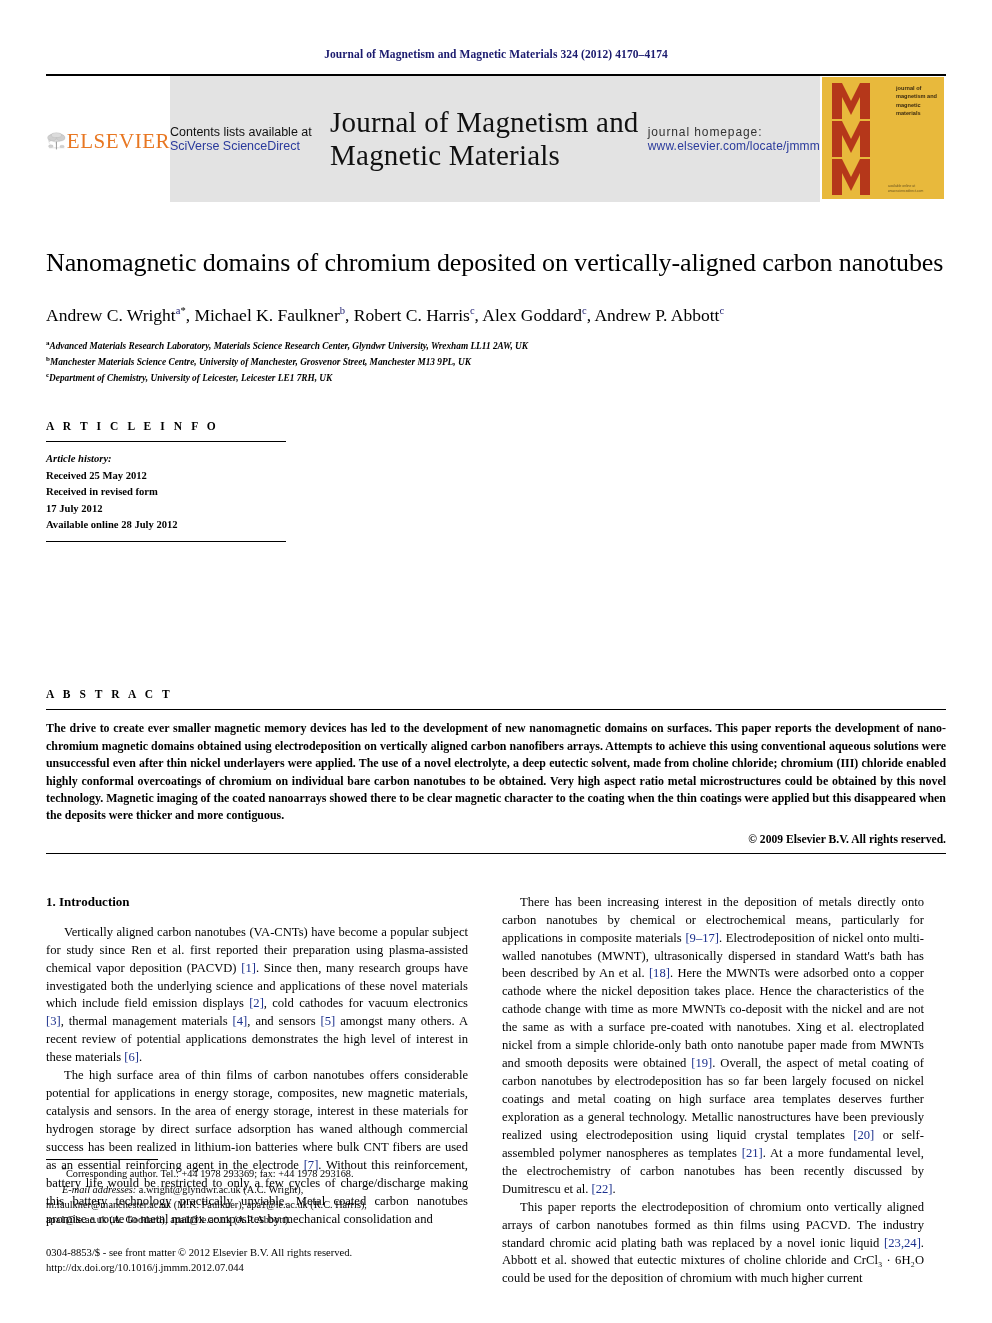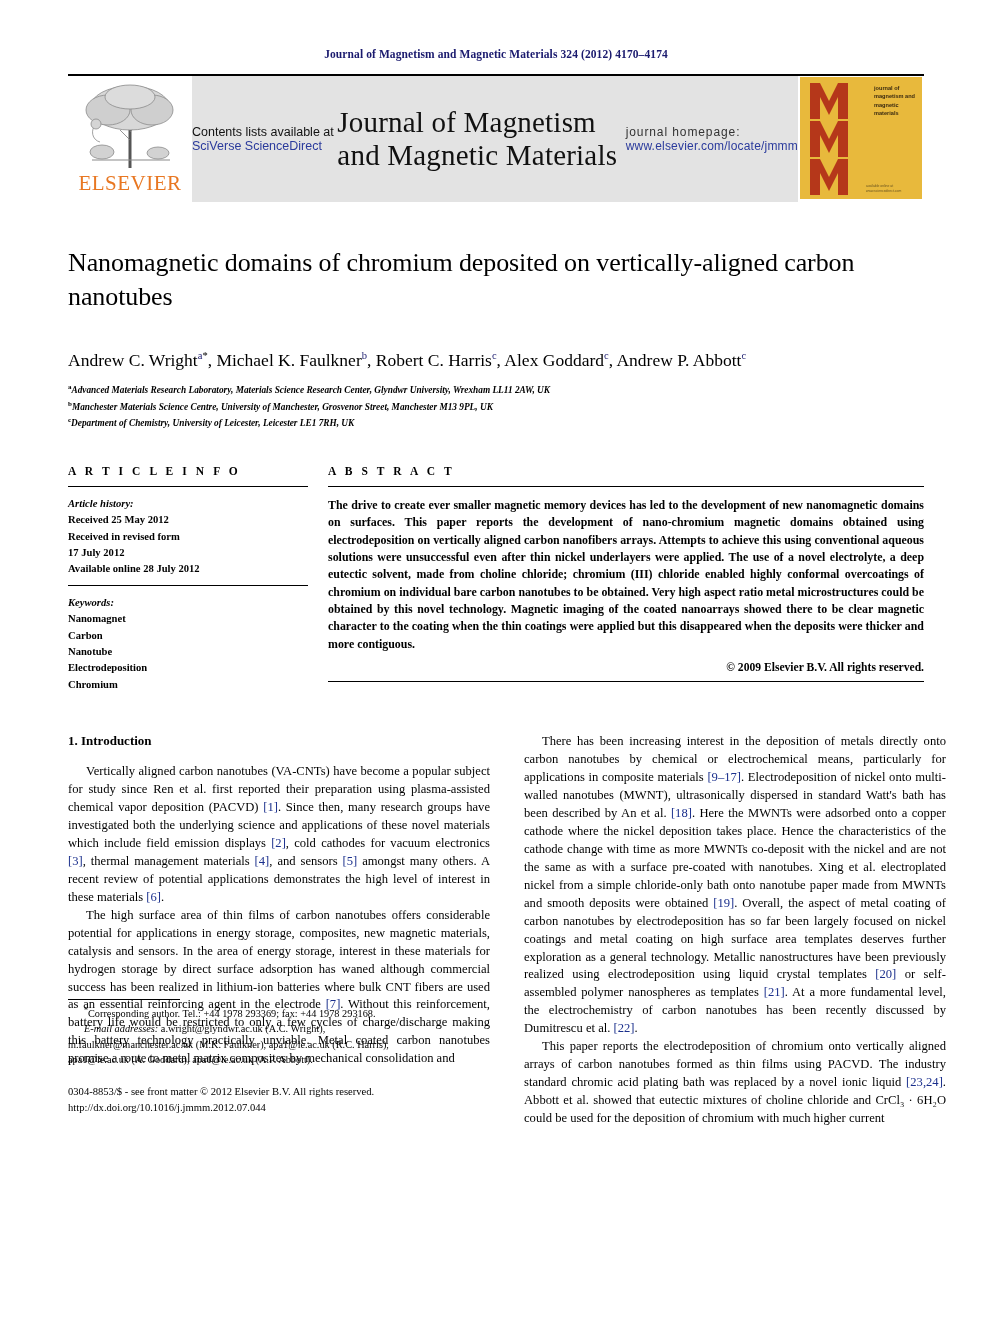--- a/index.html
+++ b/index.html
@@ -13,21 +13,21 @@
     font-family: "Liberation Serif", "DejaVu Serif", serif;
     color: #000000;
     position: relative;
     overflow: hidden;
   }
   .page {
     position: relative;
     width: 992px;
     height: 1323px;
     box-sizing: border-box;
-    padding: 0 68px;
+    padding: 0 46px;
   }
 
   
   .running-head {
     text-align: center;
     font-family: "Liberation Serif", serif;
     font-weight: bold;
     font-size: 11.5px;
     color: #1a1a6e;
     padding-top: 48px;
@@ -39,21 +39,21 @@
     margin-top: 14px;
     border-top: 2.5px solid #000;
     display: flex;
     align-items: stretch;
     height: 126px;
   }
   .elsevier-logo {
     width: 124px;
     flex: 0 0 124px;
     display: flex;
-    flex-direction: column;
+    flex-direction: row;
     align-items: center;
     justify-content: flex-start;
     padding-top: 4px;
     box-sizing: border-box;
   }
   .tree-svg { display:block; }
   .elsevier-word {
     font-family: "Liberation Serif", serif;
     font-size: 21px;
     letter-spacing: 0.5px;
@@ -134,21 +134,21 @@
   .title-block { margin-top: 44px; }
   h1.paper-title {
     font-family: "Liberation Serif", serif;
     font-weight: normal;
     font-size: 26px;
     line-height: 1.32;
     margin: 0;
     letter-spacing: -0.1px;
   }
   .authors {
-    margin-top: 34px;
+    margin-top: 24px;
     font-family: "Liberation Serif", serif;
     font-size: 17.5px;
     line-height: 1.3;
   }
   .authors sup { font-size: 10.5px; color: #1a1a6e; vertical-align: super; }
   .authors sup.plain { color: #000; }
   .affiliations {
     margin-top: 11px;
     font-family: "Liberation Serif", serif;
     font-style: italic;
@@ -159,21 +159,22 @@
   .affiliations sup {
     font-style: normal;
     font-size: 7px;
     vertical-align: super;
   }
 
   
   .info-abstract {
     margin-top: 34px;
     display: flex;
-    gap: 20px;
+    gap: 28px;
+    flex-direction: column;
   }
   .col-info { width: 240px; flex: 0 0 240px; }
   .col-abs  { flex: 1 1 auto; }
 
   .sec-label {
     font-family: "Liberation Serif", serif;
     font-weight: bold;
     font-size: 11.5px;
     letter-spacing: 3.1px;
   }
@@ -337,30 +338,20 @@
       <div class="history">
         <div class="hd">Article history:</div>
         <div id="history-lines">
             <div>Received 25 May 2012</div>
             <div>Received in revised form</div>
             <div>17 July 2012</div>
             <div>Available online 28 July 2012</div>
           </div>
       </div>
       <div class="rule-thin-2"></div>
-      <div class="keywords">
-        <div class="hd">Keywords:</div>
-        <div id="keyword-items">
-            <div>Nanomagnet</div>
-            <div>Carbon</div>
-            <div>Nanotube</div>
-            <div>Electrodeposition</div>
-            <div>Chromium</div>
-          </div>
-      </div>
     </div>
 
     <div class="col-abs">
       <div class="sec-label">A B S T R A C T</div>
       <div class="rule-thin"></div>
       <div class="abstract-body">The drive to create ever smaller magnetic memory devices has led to the development of new nanomagnetic domains on surfaces. This paper reports the development of nano-chromium magnetic domains obtained using electrodeposition on vertically aligned carbon nanofibers arrays. Attempts to achieve this using conventional aqueous solutions were unsuccessful even after thin nickel underlayers were applied. The use of a novel electrolyte, a deep eutectic solvent, made from choline chloride; chromium (III) chloride enabled highly conformal overcoatings of chromium on individual bare carbon nanotubes to be obtained. Very high aspect ratio metal microstructures could be obtained by this novel technology. Magnetic imaging of the coated nanoarrays showed there to be clear magnetic character to the coating when the thin coatings were applied but this disappeared when the deposits were thicker and more contiguous.</div>
       <div class="copyright">© 2009 Elsevier B.V. All rights reserved.</div>
       <div class="abs-rule-bottom"></div>
     </div>
   </div>

